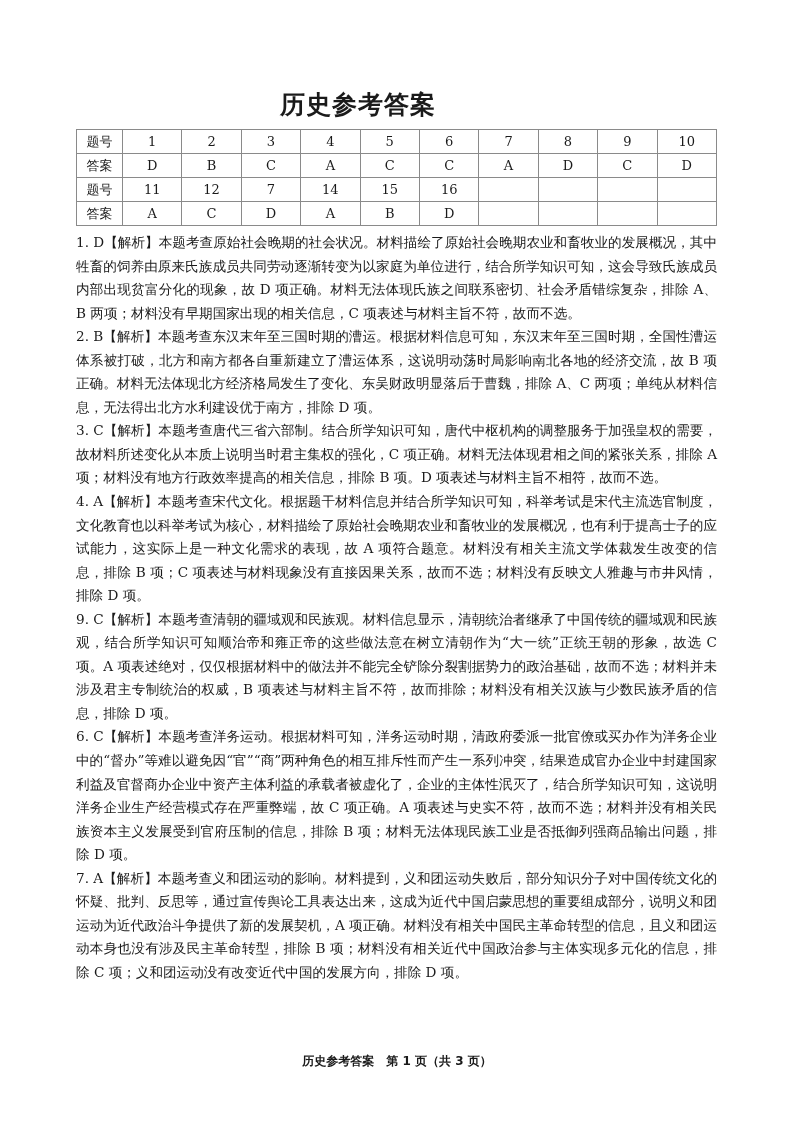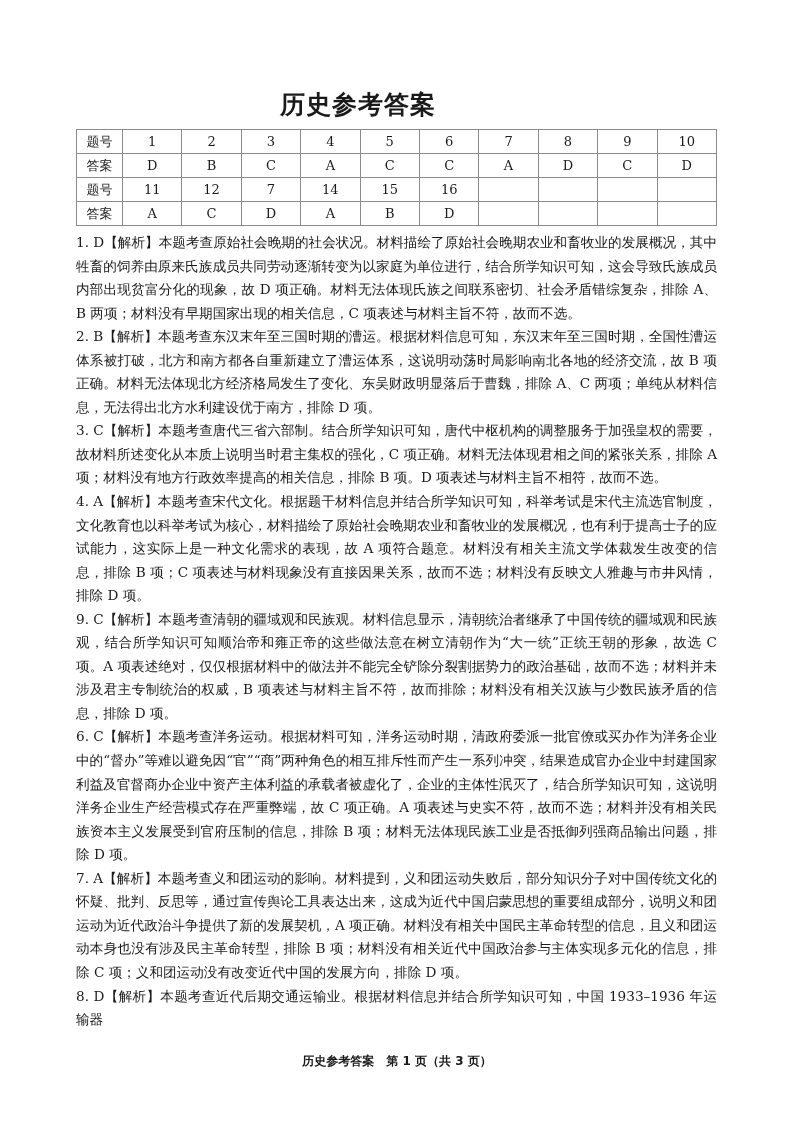--- a/index.html
+++ b/index.html
@@ -85,16 +85,15 @@
 </table>
 
 <div class="body" id="explanations">
     <p class="item"><span class="num">1. D</span><span class="tag">【解析】</span><span class="txt">本题考查原始社会晚期的社会状况。材料描绘了原始社会晚期农业和畜牧业的发展概况，其中牲畜的饲养由原来氏族成员共同劳动逐渐转变为以家庭为单位进行，结合所学知识可知，这会导致氏族成员内部出现贫富分化的现象，故 D 项正确。材料无法体现氏族之间联系密切、社会矛盾错综复杂，排除 A、B 两项；材料没有早期国家出现的相关信息，C 项表述与材料主旨不符，故而不选。</span></p>
     <p class="item"><span class="num">2. B</span><span class="tag">【解析】</span><span class="txt">本题考查东汉末年至三国时期的漕运。根据材料信息可知，东汉末年至三国时期，全国性漕运体系被打破，北方和南方都各自重新建立了漕运体系，这说明动荡时局影响南北各地的经济交流，故 B 项正确。材料无法体现北方经济格局发生了变化、东吴财政明显落后于曹魏，排除 A、C 两项；单纯从材料信息，无法得出北方水利建设优于南方，排除 D 项。</span></p>
     <p class="item"><span class="num">3. C</span><span class="tag">【解析】</span><span class="txt">本题考查唐代三省六部制。结合所学知识可知，唐代中枢机构的调整服务于加强皇权的需要，故材料所述变化从本质上说明当时君主集权的强化，C 项正确。材料无法体现君相之间的紧张关系，排除 A 项；材料没有地方行政效率提高的相关信息，排除 B 项。D 项表述与材料主旨不相符，故而不选。</span></p>
     <p class="item"><span class="num">4. A</span><span class="tag">【解析】</span><span class="txt">本题考查宋代文化。根据题干材料信息并结合所学知识可知，科举考试是宋代主流选官制度，文化教育也以科举考试为核心，材料描绘了原始社会晚期农业和畜牧业的发展概况，也有利于提高士子的应试能力，这实际上是一种文化需求的表现，故 A 项符合题意。材料没有相关主流文学体裁发生改变的信息，排除 B 项；C 项表述与材料现象没有直接因果关系，故而不选；材料没有反映文人雅趣与市井风情，排除 D 项。</span></p>
     <p class="item"><span class="num">9. C</span><span class="tag">【解析】</span><span class="txt">本题考查清朝的疆域观和民族观。材料信息显示，清朝统治者继承了中国传统的疆域观和民族观，结合所学知识可知顺治帝和雍正帝的这些做法意在树立清朝作为“大一统”正统王朝的形象，故选 C 项。A 项表述绝对，仅仅根据材料中的做法并不能完全铲除分裂割据势力的政治基础，故而不选；材料并未涉及君主专制统治的权威，B 项表述与材料主旨不符，故而排除；材料没有相关汉族与少数民族矛盾的信息，排除 D 项。</span></p>
     <p class="item"><span class="num">6. C</span><span class="tag">【解析】</span><span class="txt">本题考查洋务运动。根据材料可知，洋务运动时期，清政府委派一批官僚或买办作为洋务企业中的“督办”等难以避免因“官”“商”两种角色的相互排斥性而产生一系列冲突，结果造成官办企业中封建国家利益及官督商办企业中资产主体利益的承载者被虚化了，企业的主体性泯灭了，结合所学知识可知，这说明洋务企业生产经营模式存在严重弊端，故 C 项正确。A 项表述与史实不符，故而不选；材料并没有相关民族资本主义发展受到官府压制的信息，排除 B 项；材料无法体现民族工业是否抵御列强商品输出问题，排除 D 项。</span></p>
     <p class="item"><span class="num">7. A</span><span class="tag">【解析】</span><span class="txt">本题考查义和团运动的影响。材料提到，义和团运动失败后，部分知识分子对中国传统文化的怀疑、批判、反思等，通过宣传舆论工具表达出来，这成为近代中国启蒙思想的重要组成部分，说明义和团运动为近代政治斗争提供了新的发展契机，A 项正确。材料没有相关中国民主革命转型的信息，且义和团运动本身也没有涉及民主革命转型，排除 B 项；材料没有相关近代中国政治参与主体实现多元化的信息，排除 C 项；义和团运动没有改变近代中国的发展方向，排除 D 项。</span></p>
-    <p class="item"><span class="num">8. D</span><span class="tag">【解析】</span><span class="txt">本题考查近代后期交通运输业。根据材料信息并结合所学知识可知，中国 1933–1936 年运输器</span></p>
   </div>
 
 <div class="footer">历史参考答案　第 1 页（共 3 页）</div>
 
 </body></html>

